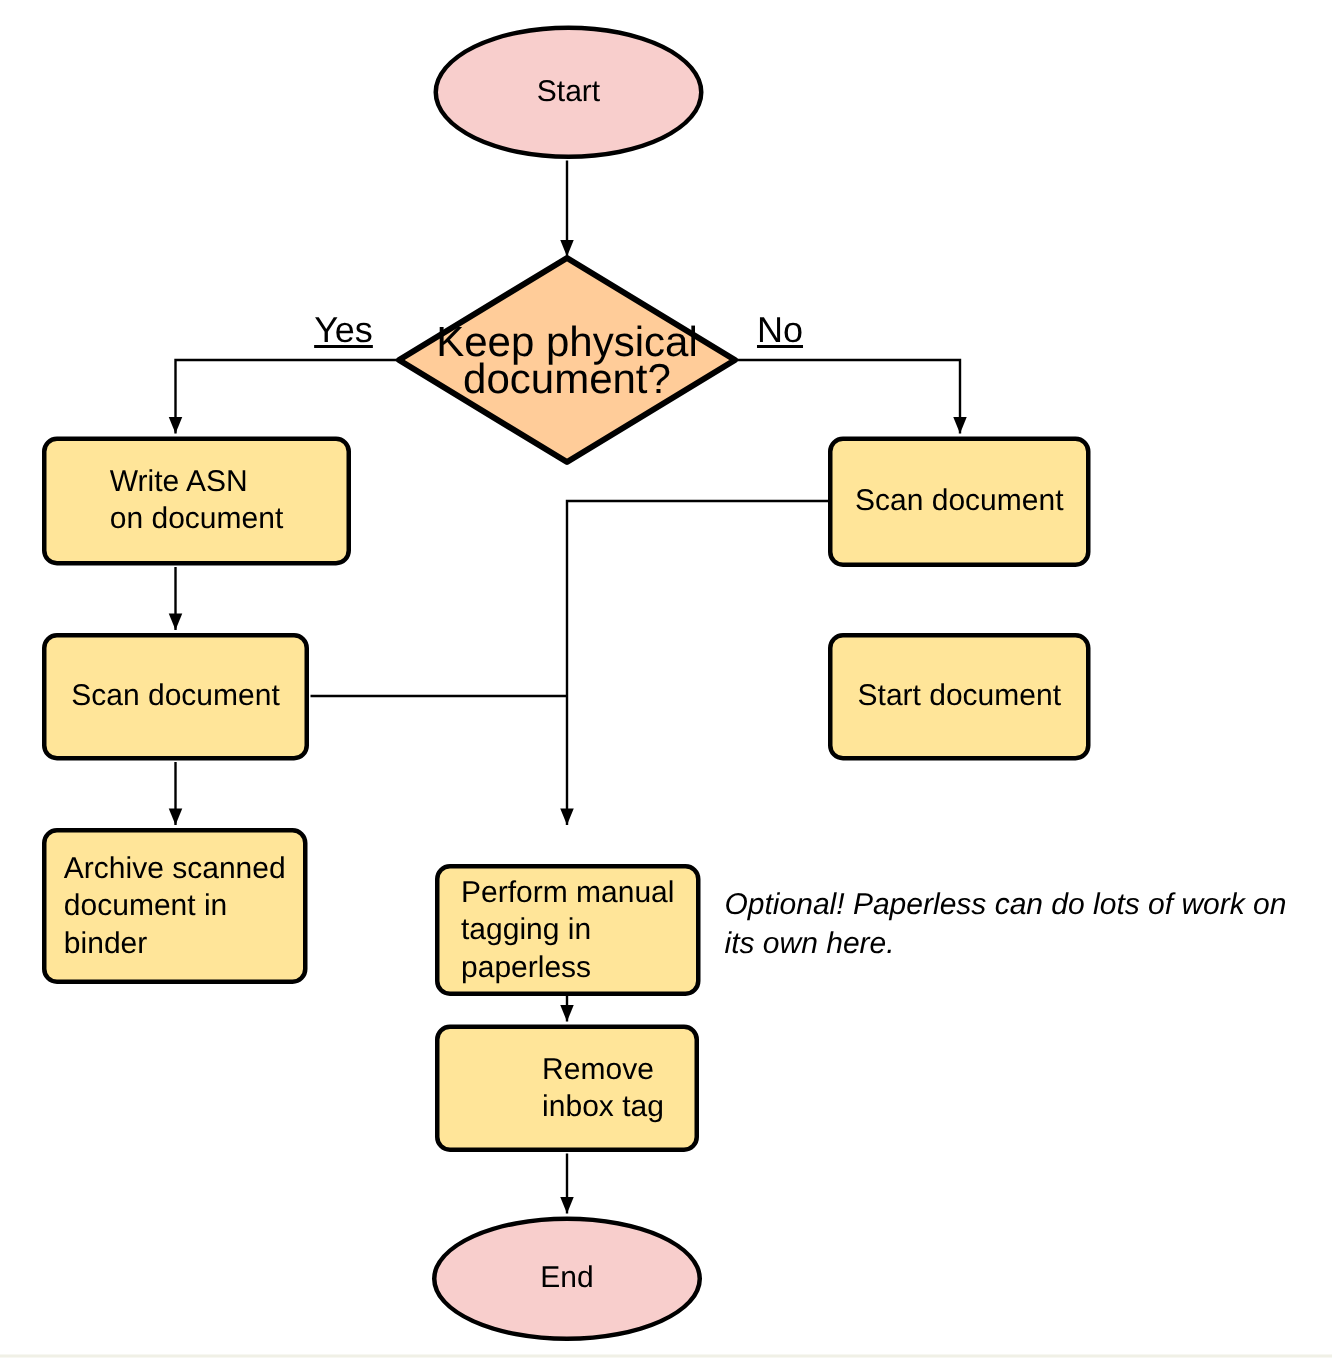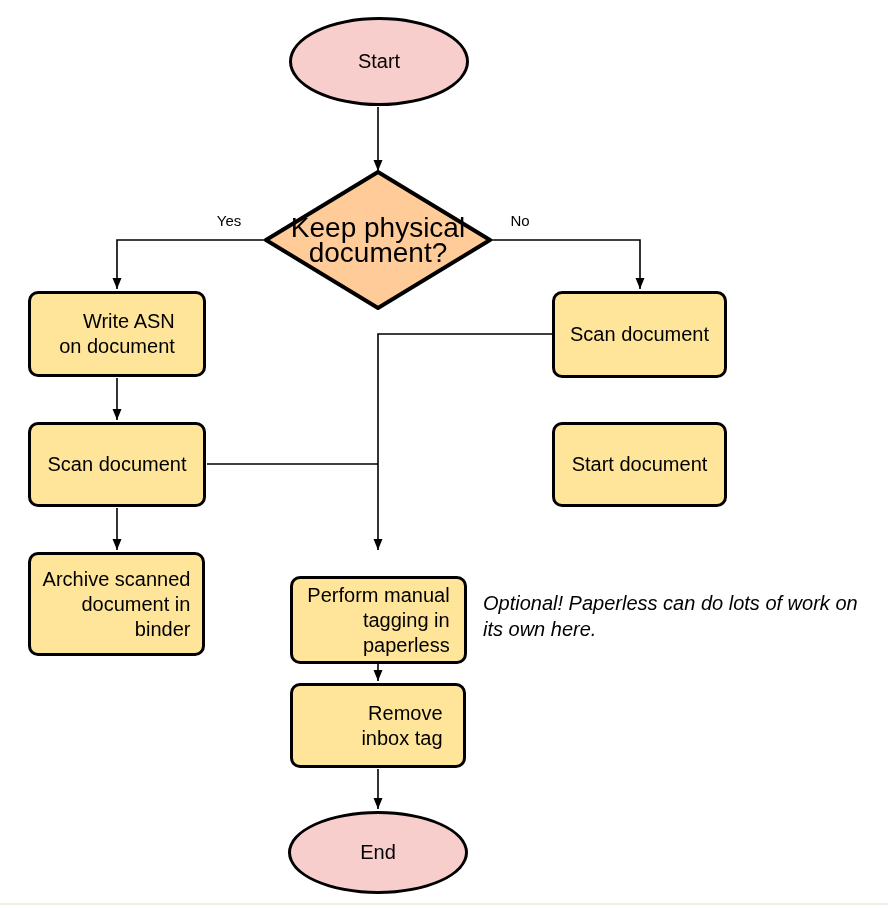--- a/index.html
+++ b/index.html
@@ -12,21 +12,21 @@
     color: #000;
     overflow: hidden;
   }
   svg.wires { position: absolute; left: 0; top: 0; }
   .node {
     position: absolute;
     box-sizing: border-box;
     display: flex;
     align-items: center;
     justify-content: center;
-    text-align: right;
+    text-align: left;
     font-size: 20px;
     line-height: 25px;
     white-space: pre-line;
   }
   .process {
     background: var(--process-fill, #FFE599);
     border: 3px solid #000;
     border-radius: 10px;
   }
   .terminal {
@@ -40,22 +40,23 @@
     align-items: center;
     justify-content: center;
     text-align: center;
     font-size: 28px;
     line-height: 25px;
     white-space: pre-line;
   }
   .edge-label {
     position: absolute;
     transform: translateX(-50%);
-    font-size: 15px;
+    font-size: 24px;
     line-height: 22px;
+    text-decoration: underline;
   }
   .note {
     position: absolute;
     font-style: italic;
     font-size: 20px;
     line-height: 26px;
     white-space: pre-line;
   }
   .bottom-hairline {
     position: absolute;
@@ -93,21 +94,21 @@
 
   <div class="node terminal" style="left:289px; top:17px; width:180px; height:89px;">
     <span>Start</span>
   </div>
 
   <div class="decision-label" style="left:278px; top:172px; width:200px; height:136px;">
     <span>Keep physical
 document?</span>
   </div>
 
-  <div class="node process" style="left:28px; top:291px; width:178px; height:86px;">
+  <div class="node process" style="left:28px; top:291px; width:206px; height:86px;">
     <span>Write ASN
 on document</span>
   </div>
 
   <div class="node process" style="left:28px; top:422px; width:178px; height:85px;">
     <span>Scan document</span>
   </div>
 
   <div class="node process" style="left:28px; top:552px; width:177px; height:104px;">
     <span>Archive scanned

